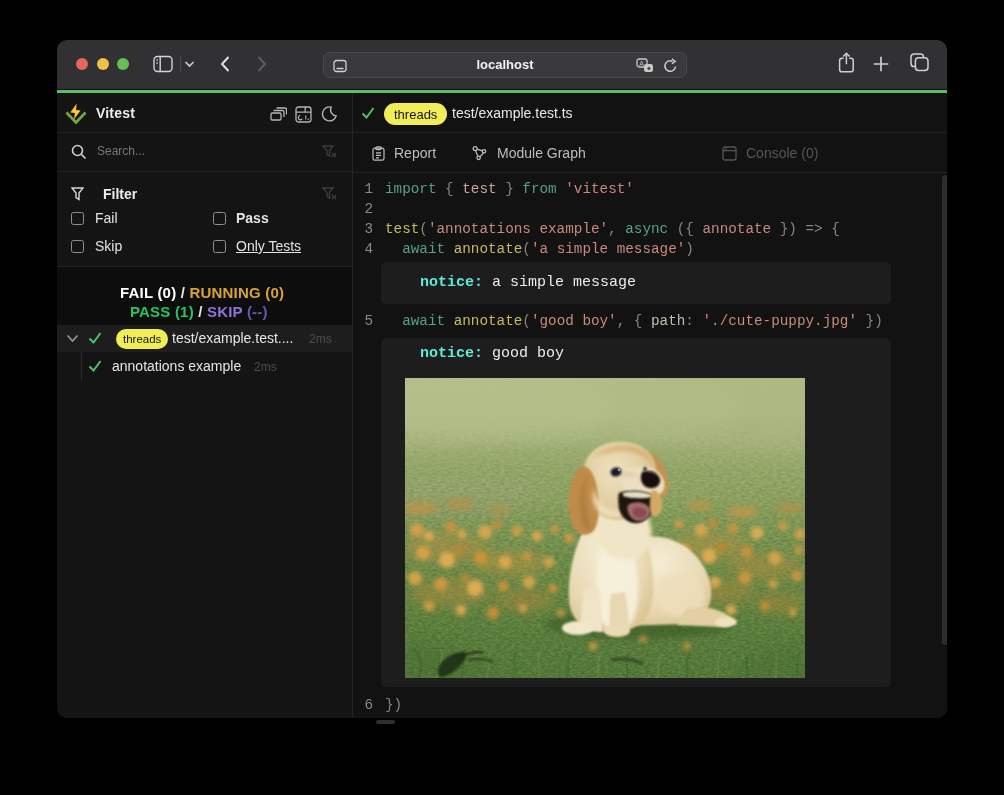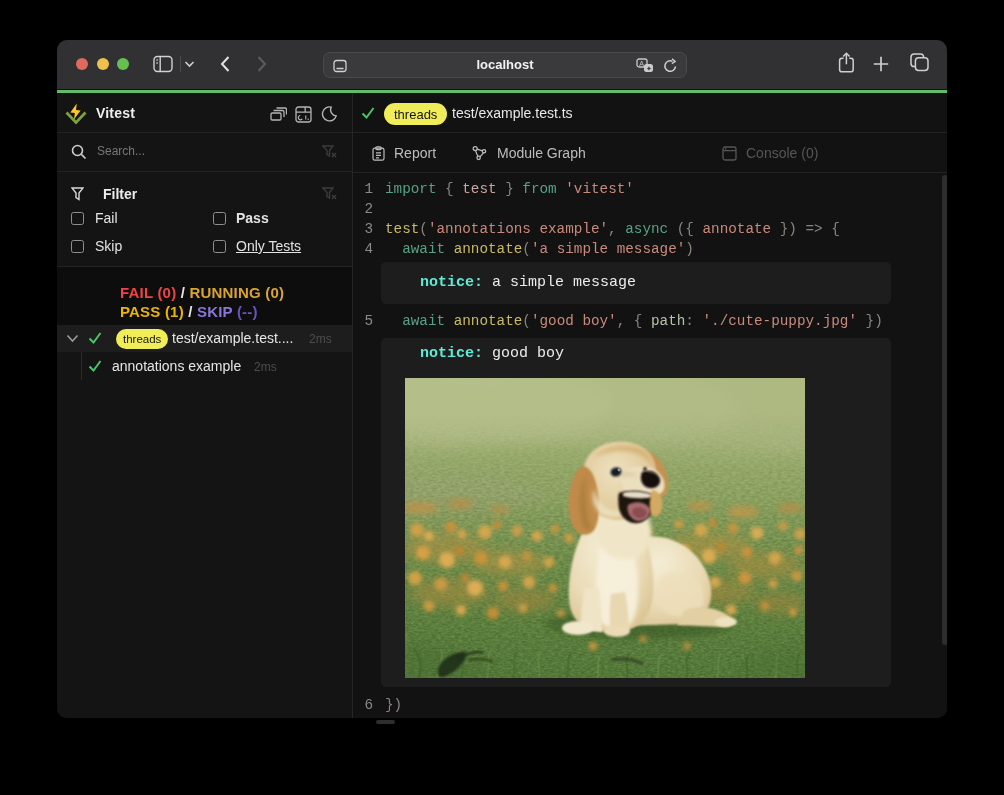--- a/index.html
+++ b/index.html
@@ -29,21 +29,21 @@
   .sb-filter { position:absolute; left:0; top:79px; width:295px; height:95px; }
   .sb-status { position:absolute; left:0; top:174px; width:295px; height:58px; background:#0d0d0d;
                font-weight:bold; font-size:15px; letter-spacing:0.2px; }
   .sb-tree { position:absolute; left:0; top:232px; width:295px; height:393px; }
   .vitest-t { position:absolute; left:39px; top:12px; font-size:14px; font-weight:bold; color:#ededed; letter-spacing:0.2px; }
   .srch { position:absolute; left:40px; top:11px; font-size:12px; color:#777; }
   .f-title { position:absolute; left:36px; top:14px; font-size:14px; font-weight:bold; color:#ededed;padding-left:10px; }
   .cb { position:absolute; width:13px; height:13px; border:1px solid #8f8f8f; border-radius:2.5px; background:transparent; }
   .cb-l { position:absolute; font-size:14px; color:#e3e3e3; }
   .st-line { position:absolute; left:63px; white-space:nowrap; }
-  .c-fail { color:#ef4444; } .c-run { color:#d9a431; } .c-pass { color:#eab308; }
+  .c-fail { color:#ffffff; } .c-run { color:#d9a431; } .c-pass { color:#22c55e;margin-left:10px; }
   .c-skip { color:#8b75d7; } .c-dim-skip { color:#6a55b8; } .c-sep { color:#e8e8e8; }
   .pill { background:#f0ed58; color:#141414; border-radius:11px; position:absolute; }
   .row1 { position:absolute; left:0; top:0px; width:295px; height:27px; background:#1d1d1d; }
   .t-name { color:#e6e6e6; font-size:14px; position:absolute; }
   .t-ms { color:#4d4d4d; font-size:12px; position:absolute; }
   
   .m-head { position:absolute; left:0; top:0; width:594px; height:40px; }
   .m-tabs { position:absolute; left:0; top:40px; width:594px; height:40px; }
   .tab { position:absolute; top:0; height:40px; display:flex; align-items:center;
          color:#bdbdbd; font-size:14px; }

